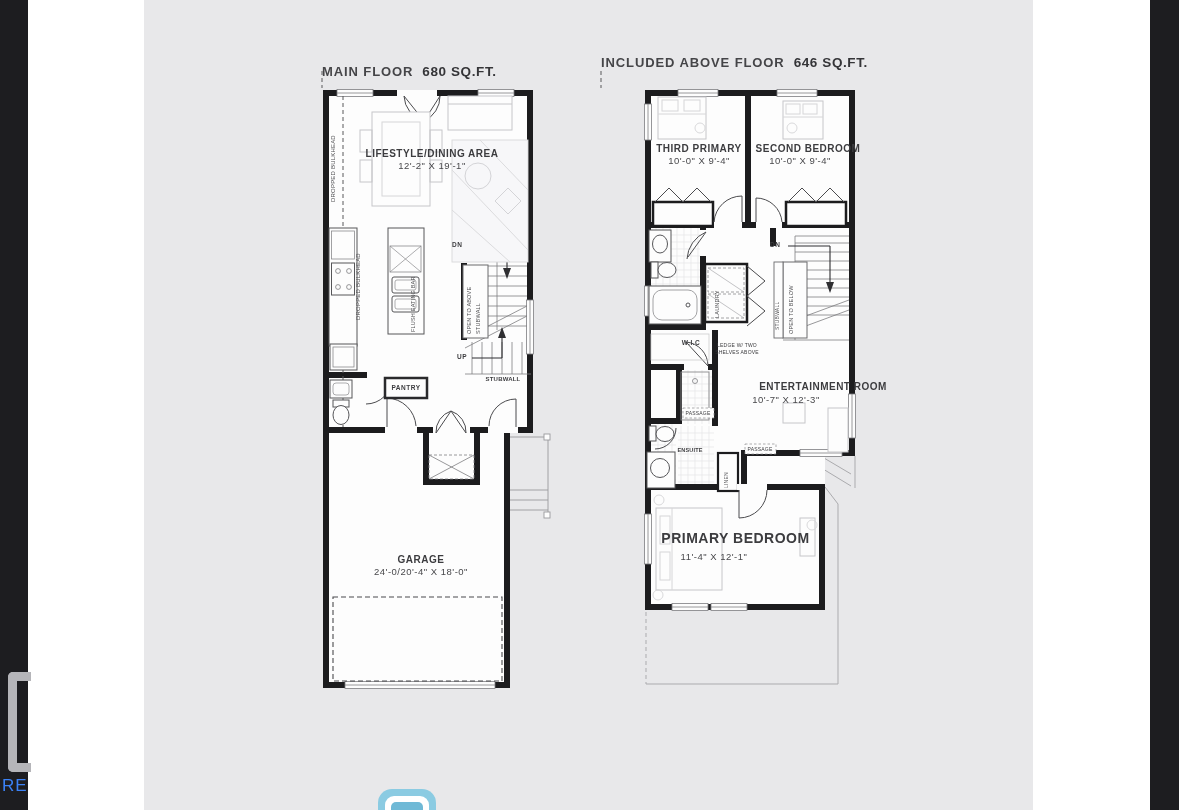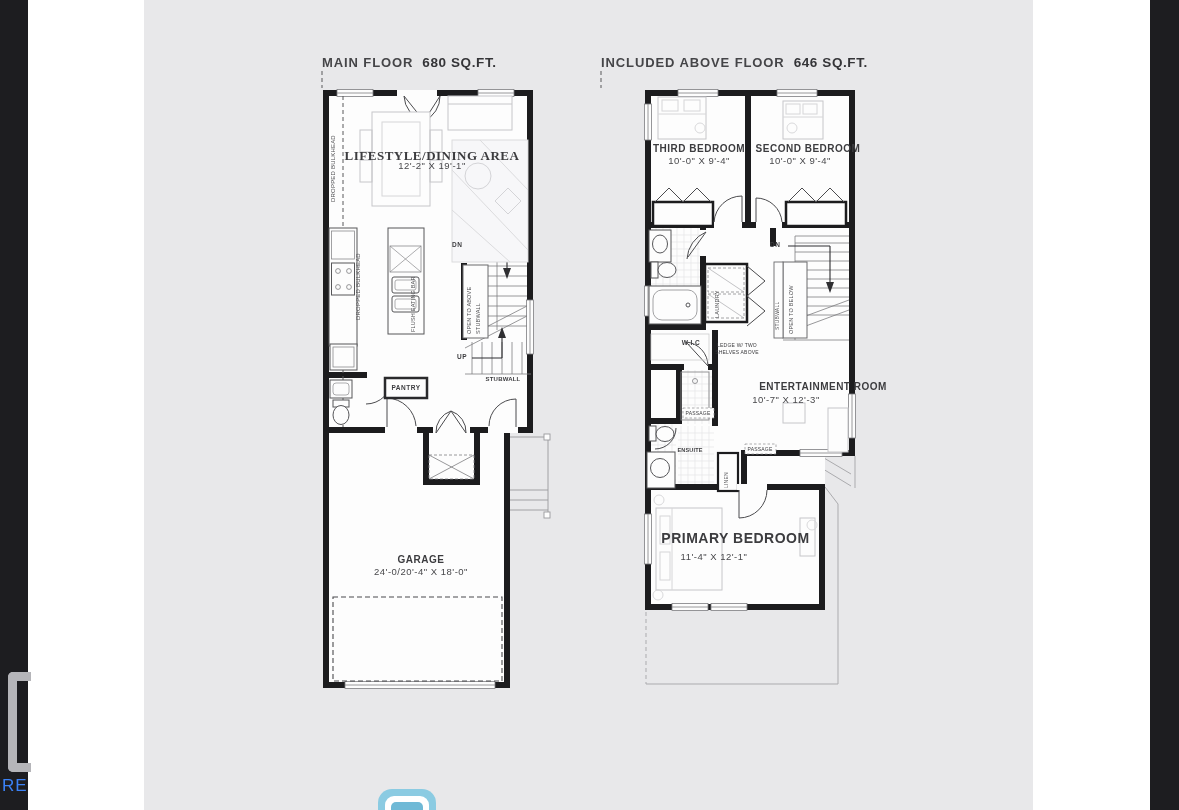--- a/index.html
+++ b/index.html
@@ -328,42 +328,42 @@
 
     <g fill="#fdfdfd" stroke="#8a8a8d" stroke-width="0.7" stroke-dasharray="2.5,2">
       <rect x="683" y="408" width="31" height="10"></rect>
       <rect x="745" y="444" width="31" height="10"></rect>
     </g>
 
     <path d="M601,71 V88" stroke="#58585b" stroke-width="1" stroke-dasharray="4,3" fill="none"></path>
   </g>
 </svg>
 
-<div class="abs" style="left:322px;top:53px;z-index:2;">
+<div class="abs" style="left:322px;top:62px;z-index:2;">
   <span class="title-main">MAIN FLOOR</span><span class="title-area">680 SQ.FT.</span>
 </div>
 <div class="abs" style="left:601px;top:53px;z-index:2;">
   <span class="title-main">INCLUDED ABOVE FLOOR</span><span class="title-area">646 SQ.FT.</span>
 </div>
 
-<div class="lbl c" style="left:432px;top:148px;font-size:13px;z-index:2;font-family:Liberation Serif, serif;">LIFESTYLE/DINING AREA</div>
+<div class="lbl c" style="left:432px;top:148px;font-size:10px;z-index:2;">LIFESTYLE/DINING AREA</div>
 <div class="lbl c dims" style="left:432px;top:160px;font-size:9.5px;z-index:2;">12'-2" X 19'-1"</div>
 <div class="vlbl micro" style="left:330px;top:128px;height:74px;font-size:6px;z-index:2;">DROPPED BULKHEAD</div>
 <div class="vlbl micro" style="left:355px;top:248px;height:72px;font-size:6px;z-index:2;">DROPPED BULKHEAD</div>
 <div class="vlbl micro" style="left:410px;top:250px;height:82px;font-size:5.5px;z-index:2;">FLUSH EATING BAR</div>
 <div class="lbl" style="left:452px;top:241px;font-size:6.5px;z-index:2;">DN</div>
 <div class="lbl" style="left:457px;top:353px;font-size:6.5px;z-index:2;">UP</div>
 <div class="vlbl micro" style="left:466px;top:270px;height:64px;font-size:5.5px;z-index:2;">OPEN TO ABOVE</div>
 <div class="vlbl micro" style="left:475px;top:278px;height:56px;font-size:5.5px;z-index:2;">STUBWALL</div>
 <div class="lbl c micro" style="left:503px;top:376px;font-size:6px;z-index:2;">STUBWALL</div>
 <div class="lbl c" style="left:406px;top:384px;font-size:6.5px;z-index:2;">PANTRY</div>
 <div class="lbl c" style="left:421px;top:554px;font-size:10px;z-index:2;">GARAGE</div>
 <div class="lbl c dims" style="left:421px;top:566px;font-size:9.5px;z-index:2;">24'-0/20'-4" X 18'-0"</div>
 
-<div class="lbl c" style="left:699px;top:143px;font-size:10px;z-index:2;">THIRD BEDROOM</div>
+<div class="lbl c" style="left:699px;top:143px;font-size:10px;z-index:2;">THIRD PRIMARY</div>
 <div class="lbl c dims" style="left:699px;top:155px;font-size:9.5px;z-index:2;">10'-0" X 9'-4"</div>
 <div class="lbl c" style="left:800px;top:143px;font-size:10px;z-index:2;margin-left:8px;">SECOND BEDROOM</div>
 <div class="lbl c dims" style="left:800px;top:155px;font-size:9.5px;z-index:2;">10'-0" X 9'-4"</div>
 <div class="vlbl micro" style="left:714px;top:276px;height:42px;font-size:5.5px;z-index:2;">LAUNDRY</div>
 <div class="lbl c" style="left:691px;top:339px;font-size:6.5px;z-index:2;">W.I.C</div>
 <div class="lbl c micro" style="left:737px;top:342px;font-size:5px;font-weight:500;z-index:2;">LEDGE W/ TWO</div>
 <div class="lbl c micro" style="left:737px;top:349px;font-size:5px;font-weight:500;z-index:2;">SHELVES ABOVE</div>
 <div class="lbl" style="left:770px;top:241px;font-size:6.5px;z-index:2;">DN</div>
 <div class="vlbl micro" style="left:774px;top:278px;height:52px;font-size:5px;z-index:2;">STUBWALL</div>
 <div class="vlbl micro" style="left:788px;top:272px;height:62px;font-size:5.5px;z-index:2;">OPEN TO BELOW</div>

